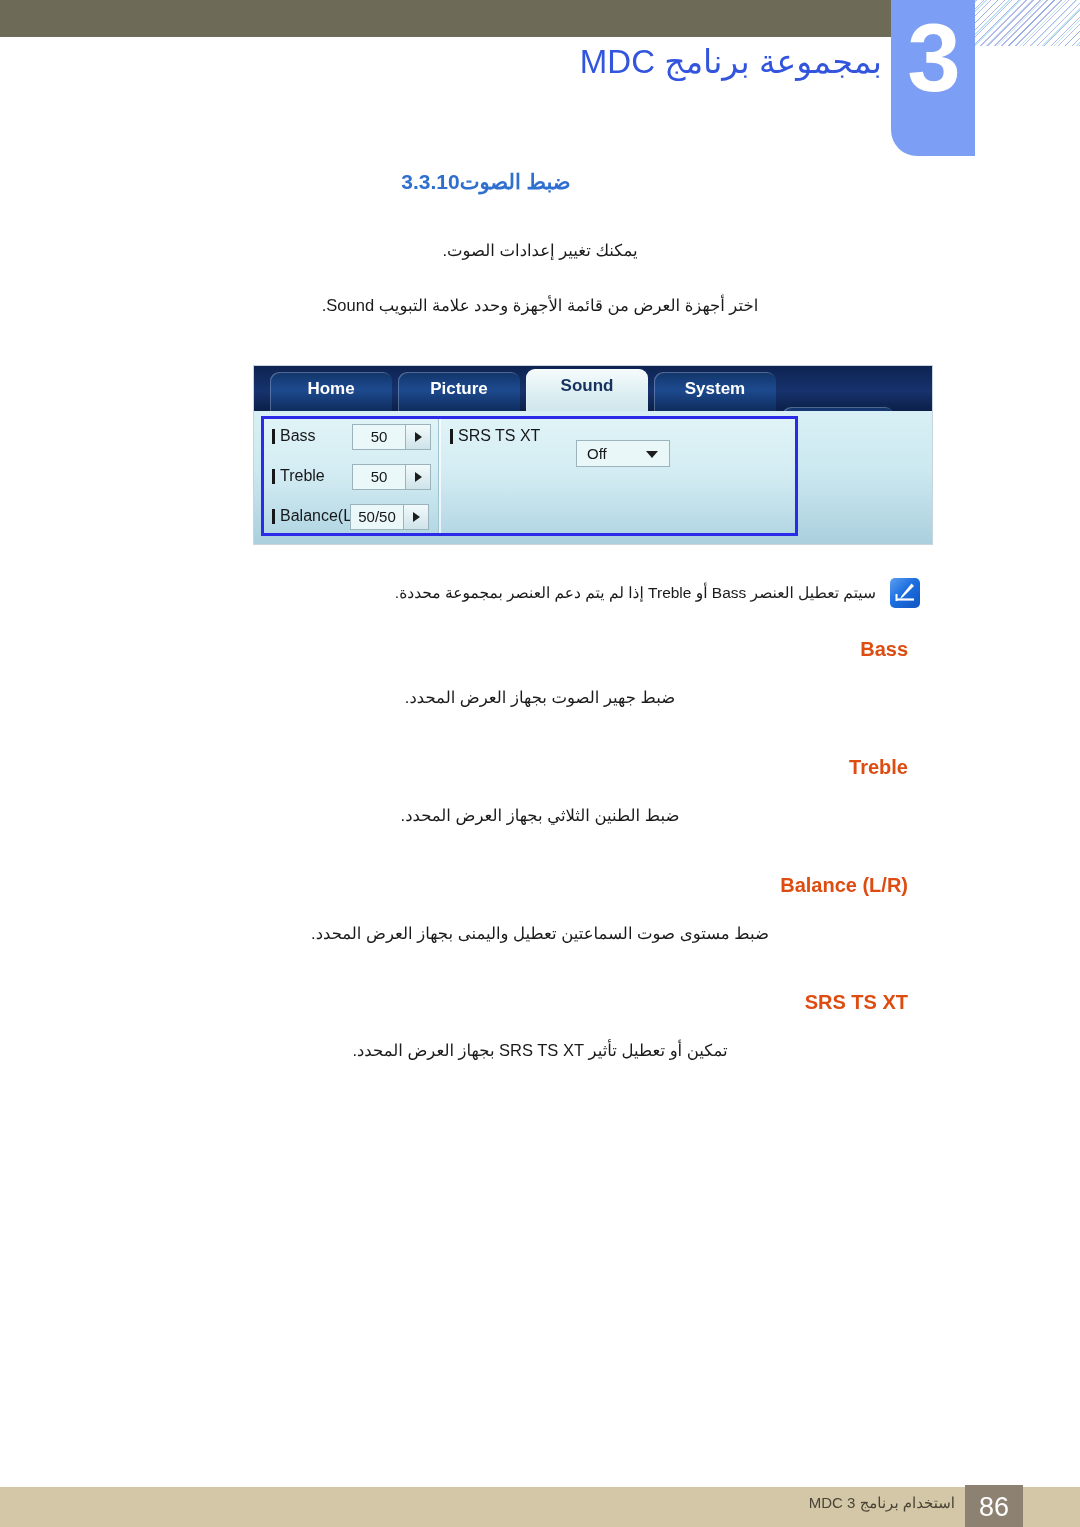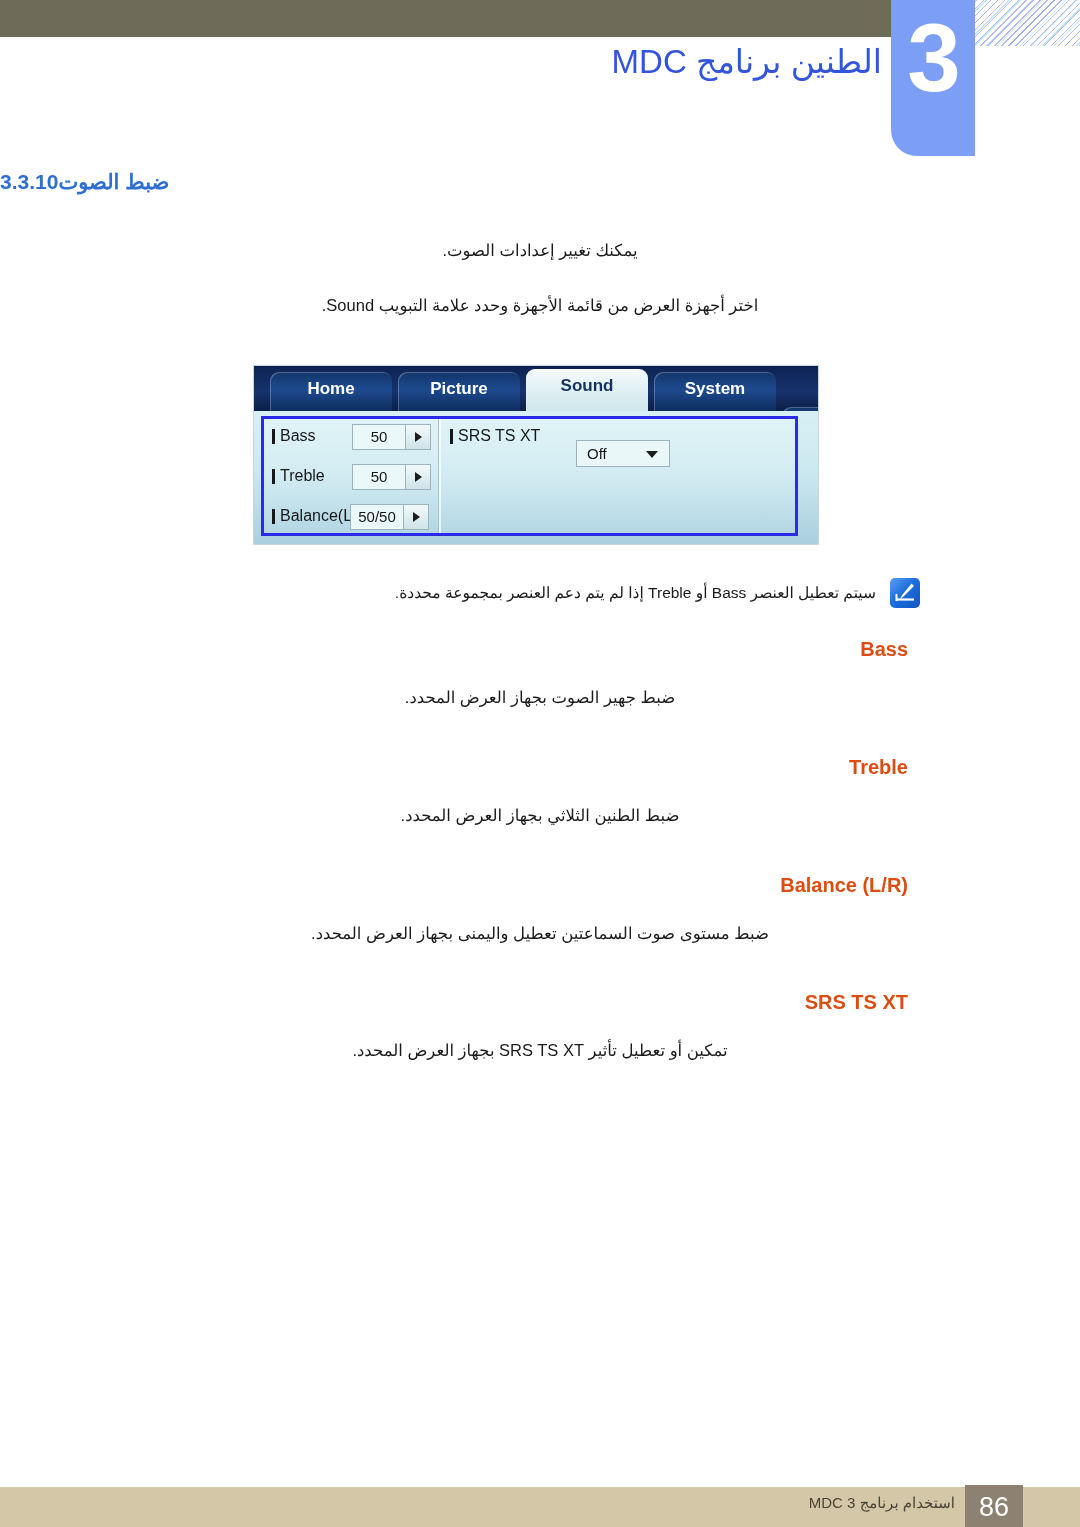--- a/index.html
+++ b/index.html
@@ -77,21 +77,21 @@
     left: 0;
     top: 170px;
     width: 1080px;
   }
 
   .sec-head-row {
     position: relative;
     width: 1080px;
     height: 44px;
     direction: rtl;
-    text-align: left;
+    text-align: center;
     padding-right: 80px;
     box-sizing: border-box;
   }
   .sec-num {
     font-size: 21px;
     font-weight: bold;
     color: #2f6fd0;
     display: inline-block;
     vertical-align: middle;
   }
@@ -112,21 +112,21 @@
     padding-right: 172px;
     padding-left: 172px;
     line-height: 1.5;
   }
 
   
   #mdc-shot {
     position: absolute;
     left: 253px;
     top: 365px;
-    width: 566px;
+    width: 680px;
     height: 180px;
     background: #ffffff;
     border: 1px solid #c8d4de;
     box-sizing: border-box;
     overflow: hidden;
   }
   #mdc-tabbar {
     position: relative;
     height: 45px;
     background: linear-gradient(to bottom, #0d2351 0%, #17336e 55%, #0b1f48 100%);
@@ -310,21 +310,21 @@
   }
 </style>
 </head>
 <body>
 
 <div id="top-olive-bar"></div>
 <div id="top-hatch"></div>
 <div id="chapter-tab">
   <div id="chapter-number">3</div>
 </div>
-<div id="chapter-title">الطنين برنامج MDC</div>
+<div id="chapter-title">بمجموعة برنامج MDC</div>
 
 <div id="content">
 
   <div class="sec-head-row">
     <span class="sec-title">ضبط الصوت</span><span class="sec-num">3.3.10</span>
   </div>
 
   <div class="sp-24"></div>
 
   <div class="body-rtl">يمكنك تغيير إعدادات الصوت.</div>

